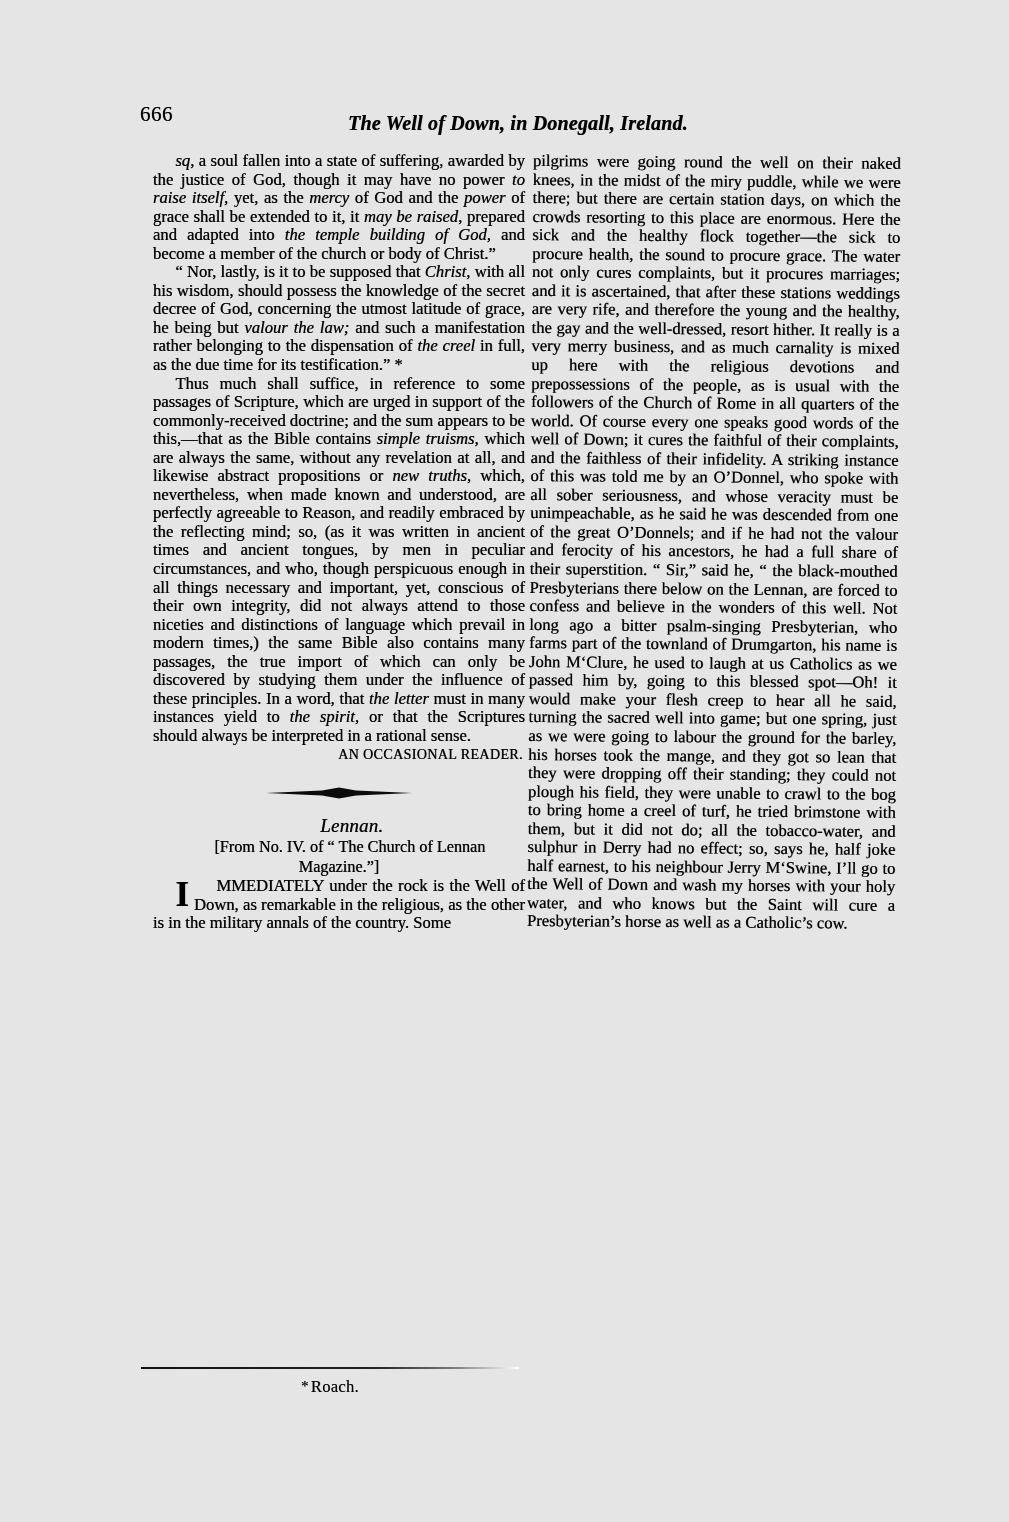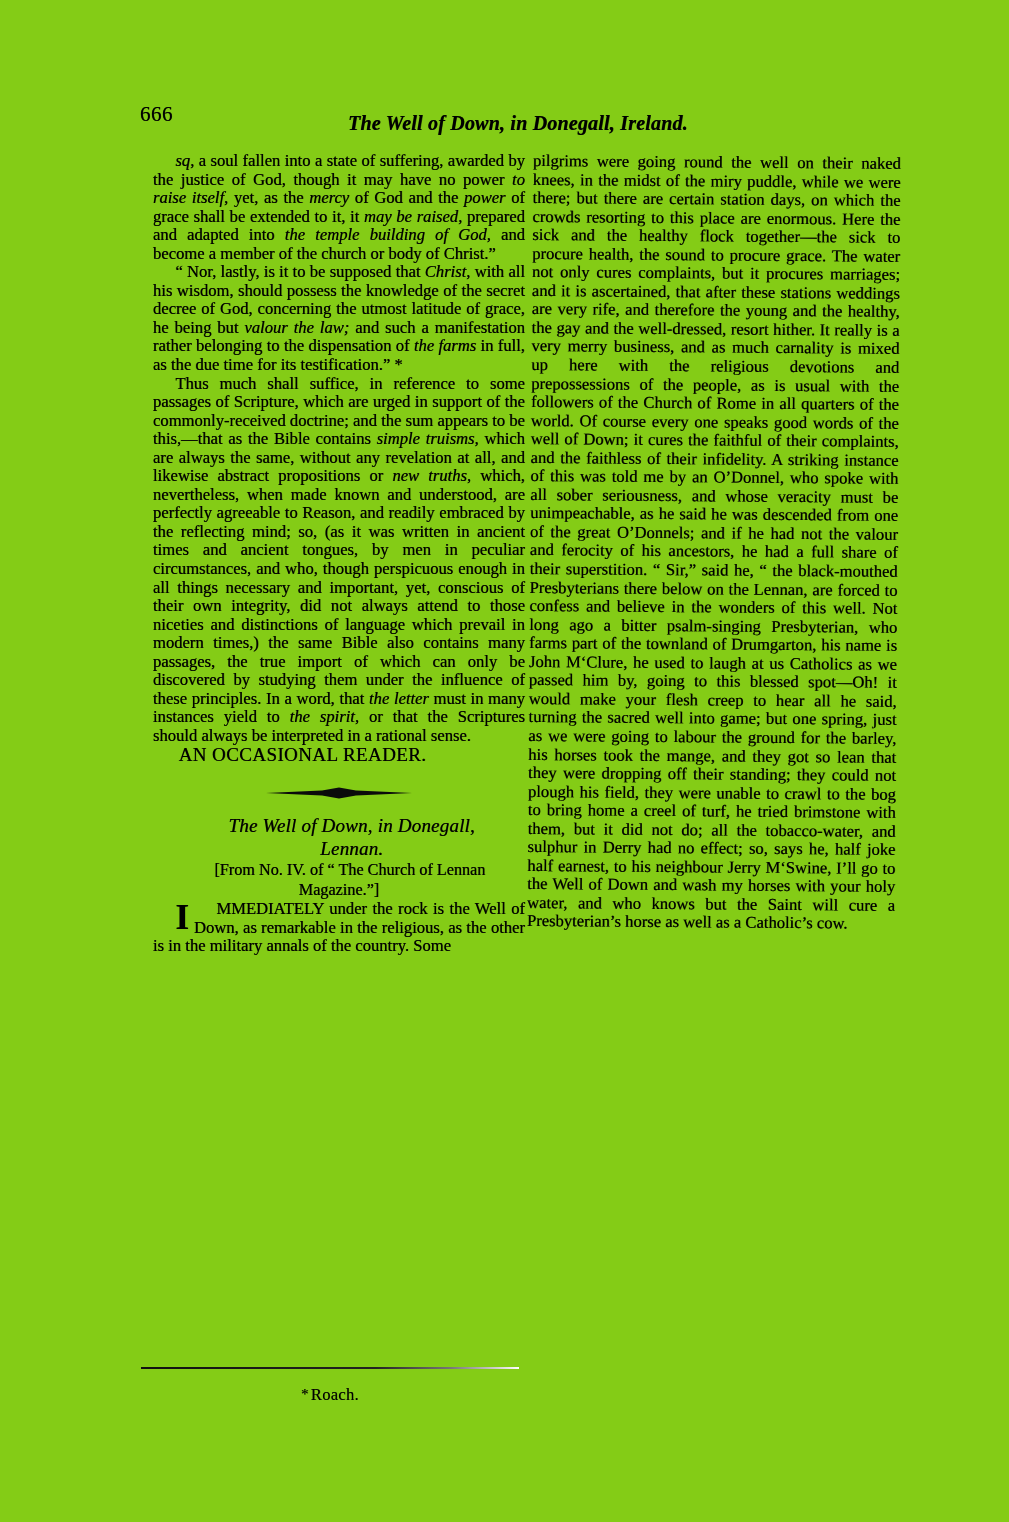--- a/index.html
+++ b/index.html
@@ -13,21 +13,21 @@
     height: 1522px;
     position: relative;
     font-family: "Liberation Serif", "DejaVu Serif", serif;
     color: #000000;
     overflow: hidden;
   }
 
   .page {
     position: absolute;
     inset: 0;
-    background: #84cc16;
+    background: #e5e5e5;
   }
 
   
   .running-head {
     position: absolute;
     left: 140px;
     top: 100px;
     width: 756px;
     height: 30px;
   }
@@ -84,23 +84,23 @@
   i, em { font-style: italic; }
 
   
   .col, .head-title, .folio {
     text-shadow: 0.35px 0 0 rgba(0,0,0,0.55), -0.35px 0 0 rgba(0,0,0,0.25);
   }
 
   
   .signature {
     margin-top: 0;
-    text-align: left;
-    text-indent: 0;
-    font-size: 19px;
+    text-align: right;
+    text-indent: 0;
+    font-size: 14px;
     letter-spacing: 0.4px;
     padding-right: 2px;
   }
 
   
   .divider {
     width: 372px;
     height: 30px;
     margin-top: 14px;
     margin-bottom: 6px;
@@ -154,54 +154,53 @@
     top: 1367px;
     width: 378px;
   }
   .footnote-rule {
     width: 100%;
     height: 2px;
     background: linear-gradient(to right,
         #111 0%, #222 62%, #777 82%, #c9c9c9 93%, #ffffff 100%);
   }
   .footnote-text {
-    margin-top: 16px;
+    margin-top: 8px;
     text-align: center;
     font-size: 16.5px;
     letter-spacing: 0.3px;
     text-shadow: 0.35px 0 0 rgba(0,0,0,0.5);
   }
   .fn-marker { font-size: 15px; vertical-align: 1px; padding-right: 2px; }
 </style>
 </head>
 <body>
 
 <div class="page">
 
   <div class="running-head">
     <div class="folio">666</div>
     <div class="head-title">The Well of Down, in Donegall, Ireland.</div>
   </div>
 
   <div class="col col-left">
 
     <p id="lp0"><i>sq,</i> a soul fallen into a state of suffering, awarded by the justice of God, though it may have no power <i>to raise itself,</i> yet, as the <i>mercy</i> of God and the <i>power</i> of grace shall be extended to it, it <i>may be raised,</i> prepared and adapted into <i>the temple building of God,</i> and become a member of the church or body of Christ.”</p>
-    <p id="lp1">“ Nor, lastly, is it to be supposed that <i>Christ,</i> with all his wisdom, should possess the knowledge of the secret decree of God, concerning the utmost latitude of grace, he being but <i>valour the law;</i> and such a manifestation rather belonging to the dispensation of <i>the farms</i> in full, as the due time for its testification.” *</p>
+    <p id="lp1">“ Nor, lastly, is it to be supposed that <i>Christ,</i> with all his wisdom, should possess the knowledge of the secret decree of God, concerning the utmost latitude of grace, he being but <i>valour the law;</i> and such a manifestation rather belonging to the dispensation of <i>the creel</i> in full, as the due time for its testification.” *</p>
     <p id="lp2">Thus much shall suffice, in reference to some passages of Scripture, which are urged in support of the commonly-received doctrine; and the sum appears to be this,—that as the Bible contains <i>simple truisms,</i> which are always the same, without any revelation at all, and likewise abstract propositions or <i>new truths,</i> which, nevertheless, when made known and understood, are perfectly agreeable to Reason, and readily embraced by the reflecting mind; so, (as it was written in ancient times and ancient tongues, by men in peculiar circumstances, and who, though perspicuous enough in all things necessary and important, yet, conscious of their own integrity, did not always attend to those niceties and distinctions of language which prevail in modern times,) the same Bible also contains many passages, the true import of which can only be discovered by studying them under the influence of these principles. In a word, that <i>the letter</i> must in many instances yield to <i>the spirit,</i> or that the Scriptures should always be interpreted in a rational sense.</p>
 
     <p class="signature">AN OCCASIONAL READER.</p>
 
     <div class="divider">
       <svg width="150" height="12" viewBox="0 0 150 12" aria-hidden="true">
         <path d="M2 6 L58 3.6 L75 0.6 L92 3.6 L148 6 L92 8.4 L75 11.4 L58 8.4 Z" fill="#0b0b0b"></path>
       </svg>
     </div>
 
     <p class="article-title">
-      <span class="ln1">The Well of Down, in Donegall,</span>
       <span class="ln2">Lennan.</span>
     </p>
 
     <p class="source-note">[From No. IV. of “ The Church of Lennan Magazine.”]</p>
 
     <p class="dropcap-para">
       <span class="dropcap">I</span><span>MMEDIATELY under the rock is the Well of Down, as remarkable in the religious, as the other is in the military annals of the country. Some</span>
     </p>
   </div>
 

